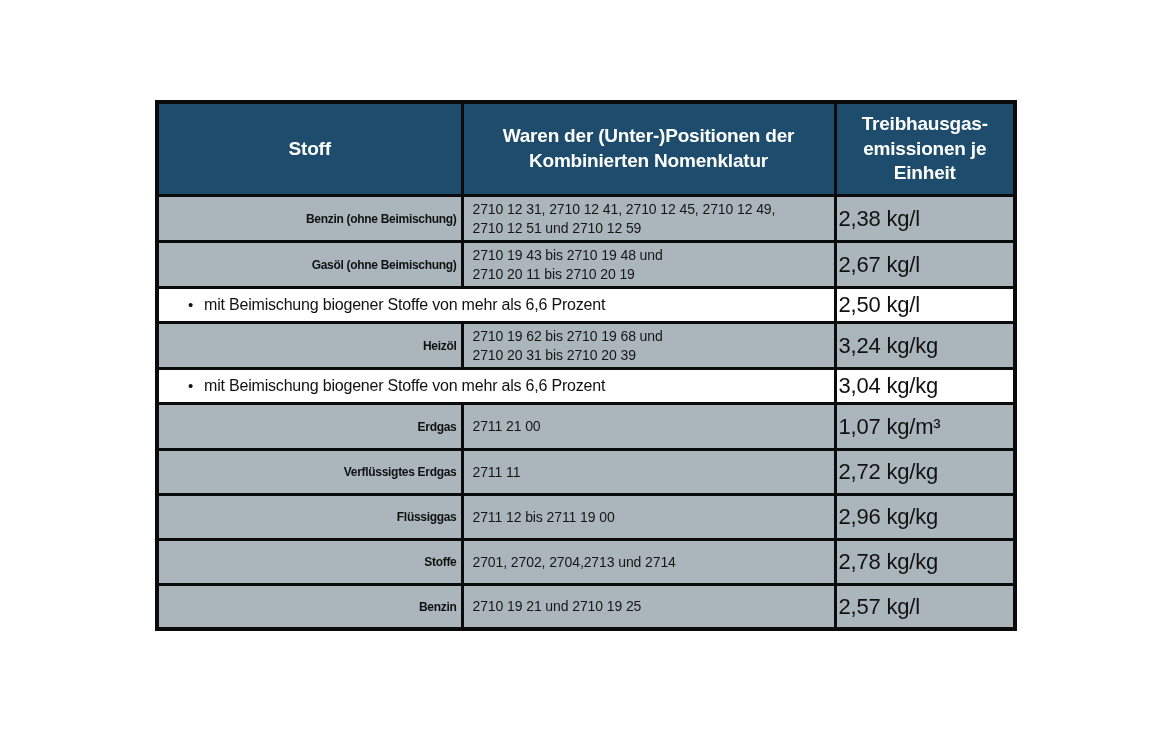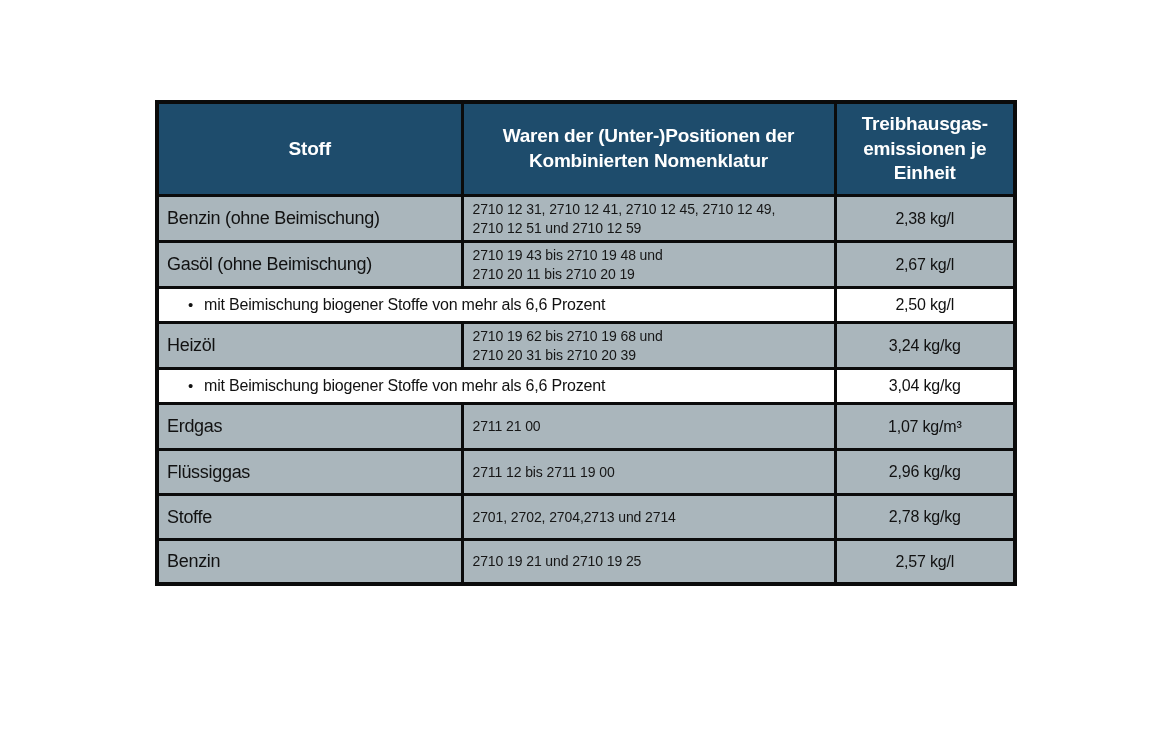--- a/index.html
+++ b/index.html
@@ -24,28 +24,28 @@
     text-align:center;white-space:pre-line;
     height:88px;letter-spacing:-0.2px;
   }
   tr.row-fuel td{background:var(--row_gray,#aab6bc);}
   tr.row-variant td{background:var(--row_white,#ffffff);}
   tr.h41 td{height:41px;}
   tr.h40 td{height:40px;}
   tr.h39 td{height:39px;}
   tr.h32 td{height:32px;}
   td.stoff{
-    font-weight:normal;font-size:18px;padding:0 4px 0 8px;letter-spacing:-0.3px;
+    font-weight:bold;font-size:12px;padding:0 4px 0 8px;letter-spacing:-0.3px;text-align:right;
   }
   td.cn{
     font-size:14px;line-height:1.35;padding:1px 4px 1px 9px;
     white-space:pre-line;letter-spacing:-0.1px;color:#161616;margin-left:48px;
   }
   td.value{
-    font-size:16px;text-align:center;letter-spacing:-0.2px;padding:0 2px;
+    font-size:22px;letter-spacing:-0.2px;padding:0 2px;
   }
   td.variant-label{
     font-size:16px;padding:0 4px 0 29px;letter-spacing:-0.2px;
   }
   td.variant-label .bullet{
     display:inline-block;margin-right:11px;font-size:15px;
   }
 </style>
 </head>
 <body>
@@ -105,20 +105,25 @@
         <td class="value">3,04 kg/kg</td>
       </tr>
 
 
       <tr class="row-fuel h41">
         <td class="stoff">Erdgas</td>
         <td class="cn">2711 21 00</td>
         <td class="value">1,07 kg/m³</td>
       </tr>
 
+      <tr class="row-fuel h40">
+        <td class="stoff">Verflüssigtes Erdgas</td>
+        <td class="cn">2711 11</td>
+        <td class="value">2,72 kg/kg</td>
+      </tr>
 
       <tr class="row-fuel h40">
         <td class="stoff">Flüssiggas</td>
         <td class="cn">2711 12 bis 2711 19 00</td>
         <td class="value">2,96 kg/kg</td>
       </tr>
 
       <tr class="row-fuel h40">
         <td class="stoff">Stoffe</td>
         <td class="cn">2701, 2702, 2704,2713 und 2714</td>

